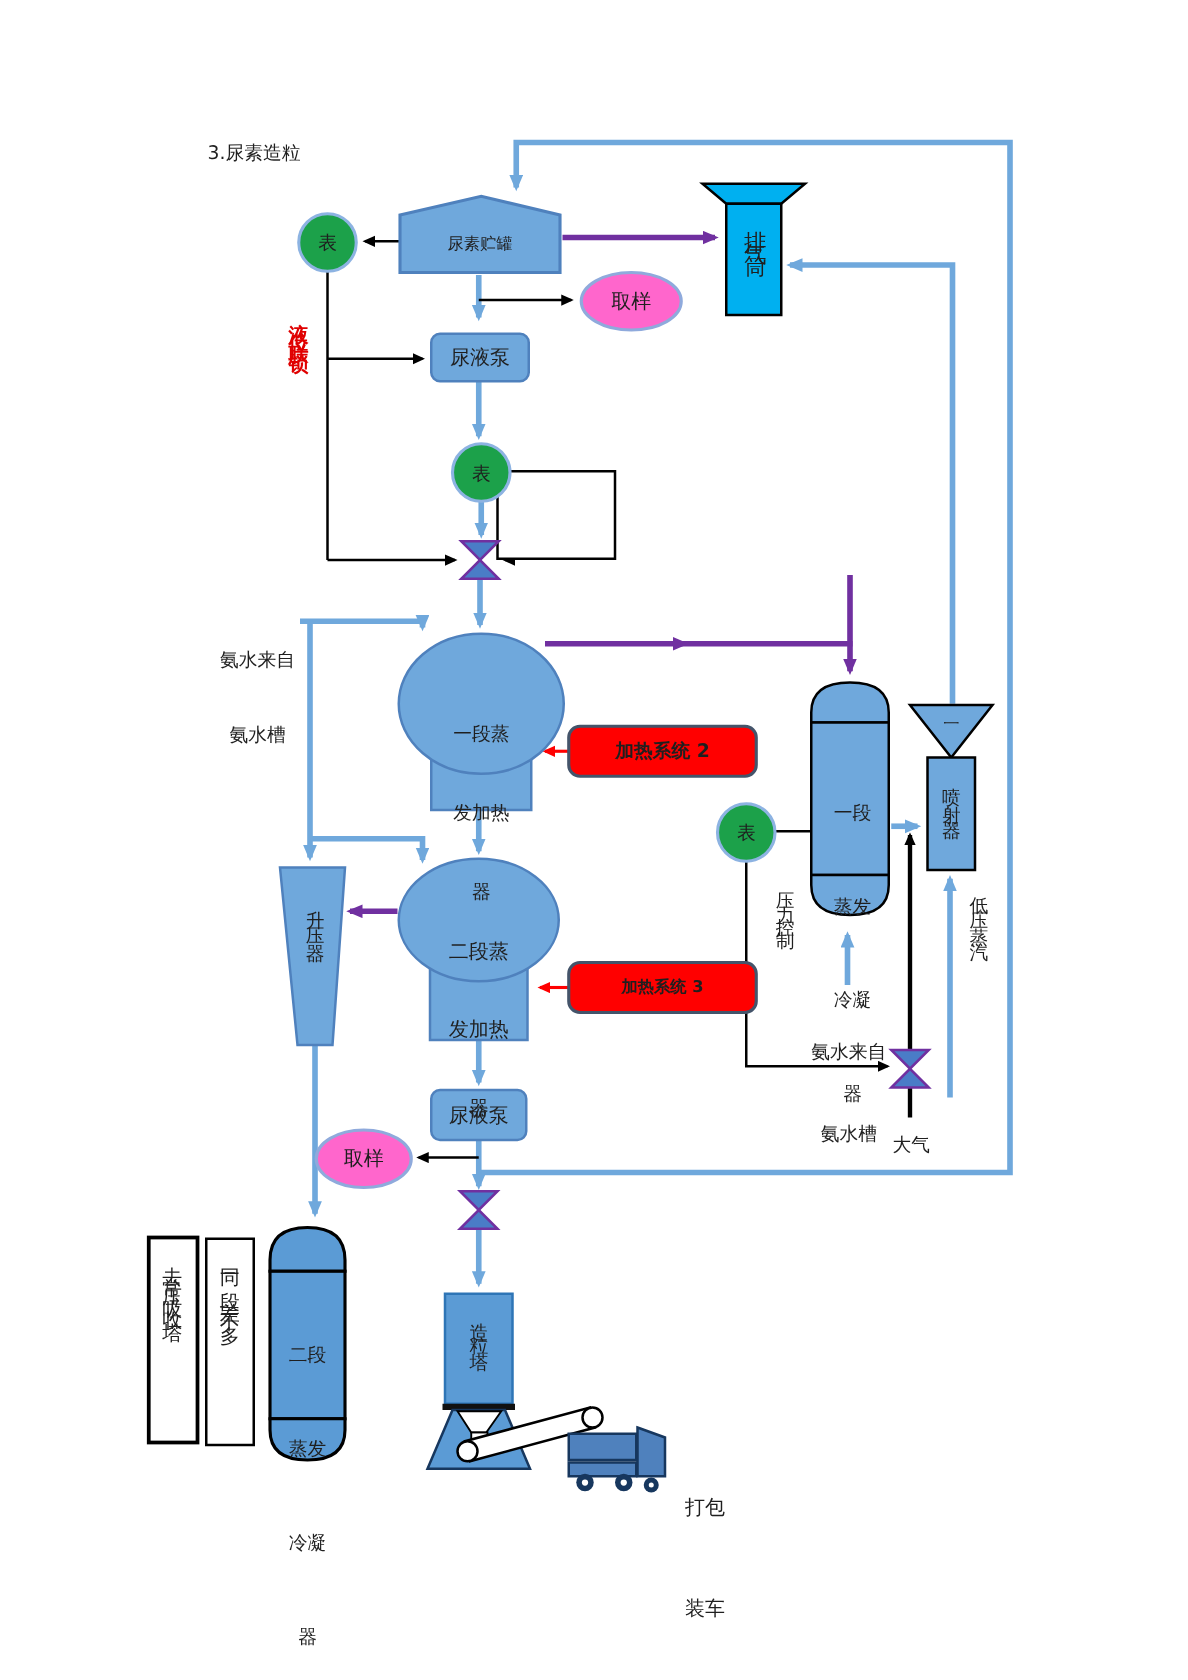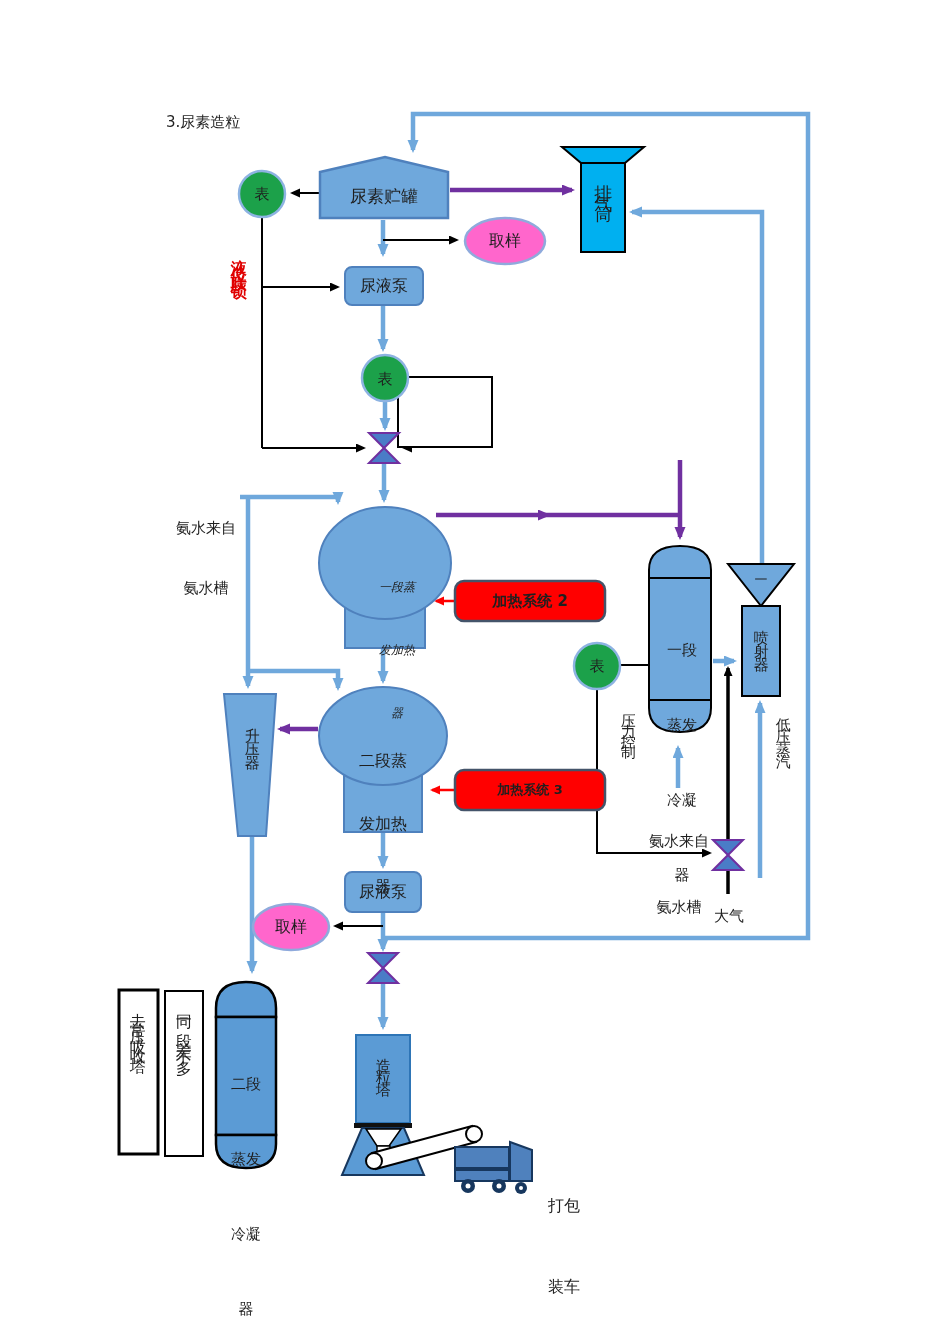--- a/index.html
+++ b/index.html
@@ -155,36 +155,36 @@
         <polygon points="368,983 398,983 383,968"></polygon>
   </g>
   <g fill="#4a7cc7" stroke="#7030a0" stroke-width="2">
     <polygon points="713,840 743,840 728,855"></polygon>
         <polygon points="713,870 743,870 728,855"></polygon>
   </g>
 </svg>
 
 <div class="lbl" style="left:138px;top:112px;font-size:15px;margin-left:28px;">3.尿素造粒</div>
 
-<div class="lbl cc" style="left:384px;top:196px;font-size:17px;">尿素贮罐</div>
+<div class="lbl cc" style="left:384px;top:196px;font-size:13px;">尿素贮罐</div>
 <div class="lbl cc" style="left:262px;top:194px;font-size:15px;">表</div>
 <div class="lbl v cx" style="left:603px;top:170px;font-size:18px;letter-spacing:10px;">排气筒</div>
 <div class="lbl cc" style="left:505px;top:241px;font-size:16px;">取样</div>
 <div class="lbl cc" style="left:384px;top:286px;font-size:16px;">尿液泵</div>
 <div class="lbl v cx red" style="left:239px;top:246px;font-size:16px;letter-spacing:8px;">液位联锁</div>
 <div class="lbl cc" style="left:385px;top:379px;font-size:15px;">表</div>
 
 
 <div class="lbl cx" style="left:206px;top:478px;font-size:15px;line-height:20px;">
   <div>氨水来自</div>
   <div>氨水槽</div>
 </div>
 
 
-<div class="lbl cx" style="left:397px;top:535px;font-size:12px;line-height:21px;font-style:italic;">
+<div class="lbl cx" style="left:385px;top:535px;font-size:15px;line-height:21px;">
   <div>一段蒸</div>
   <div>发加热</div>
   <div>器</div>
 </div>
 
 <div class="lbl cc" style="left:530px;top:601px;font-size:15px;font-weight:600;">加热系统 2</div>
 
 <div class="lbl cx" style="left:682px;top:588px;font-size:15px;line-height:25px;">
   <div>一段</div>
   <div>蒸发</div>

